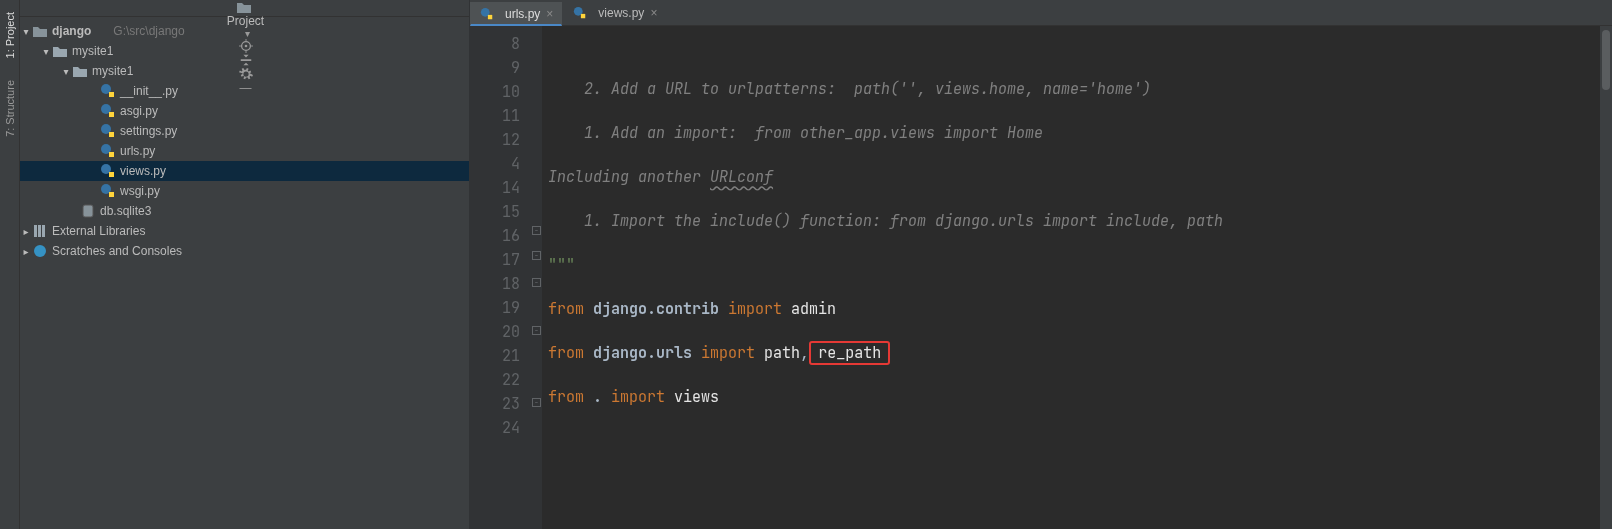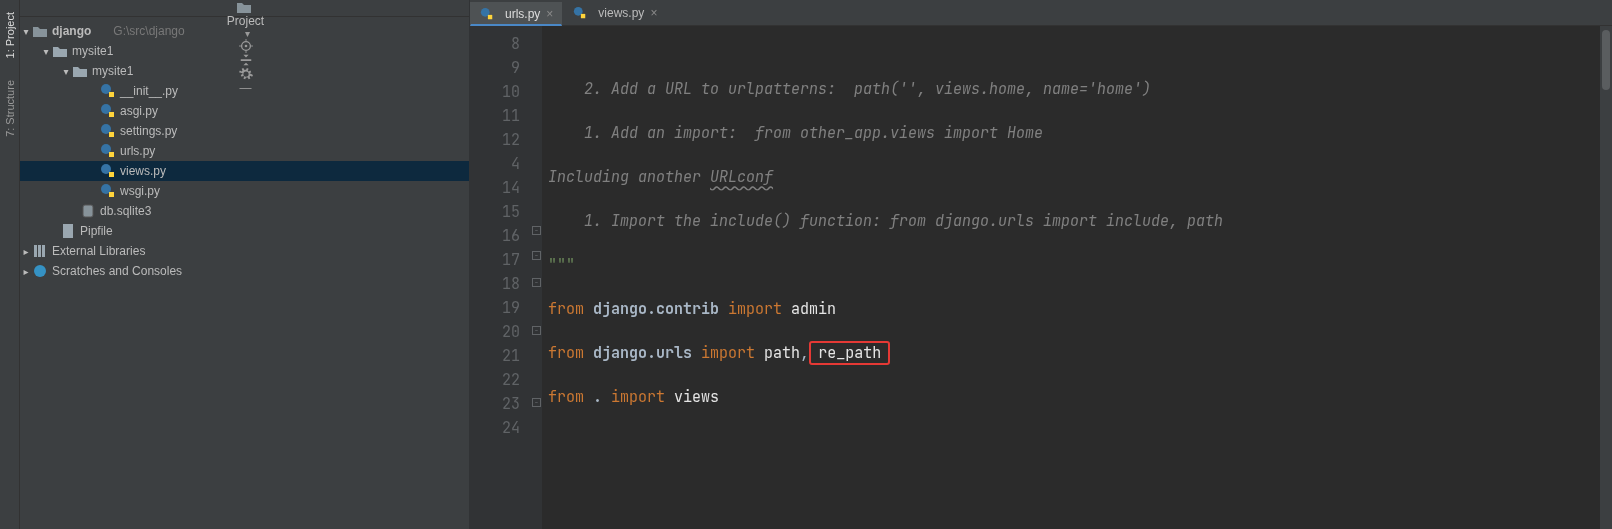--- a/index.html
+++ b/index.html
@@ -201,29 +201,20 @@
       <div class="row">
         <span class="spacer3"></span>
         <span class="ico">
             <svg class="svg-db" viewBox="0 0 16 16">
               <rect x="3" y="2" width="10" height="12" rx="2"></rect>
             </svg>
           </span>
         <span class="label">db.sqlite3</span>
       </div>
       <div class="row">
-        <span class="spacer2"></span>
-        <span class="ico">
-            <svg class="svg-file" viewBox="0 0 16 16">
-              <rect x="3" y="1" width="10" height="14"></rect>
-            </svg>
-          </span>
-        <span class="label">Pipfile</span>
-      </div>
-      <div class="row">
         <span class="spacer0"></span>
           <span class="toggle">▸</span>
         <span class="ico">
             <svg class="svg-lib" viewBox="0 0 16 16">
               <rect x="2" y="2" width="3" height="12"></rect>
               <rect x="6" y="2" width="3" height="12"></rect>
               <rect x="10" y="2" width="3" height="12"></rect>
             </svg>
           </span>
         <span class="label">External Libraries</span>

